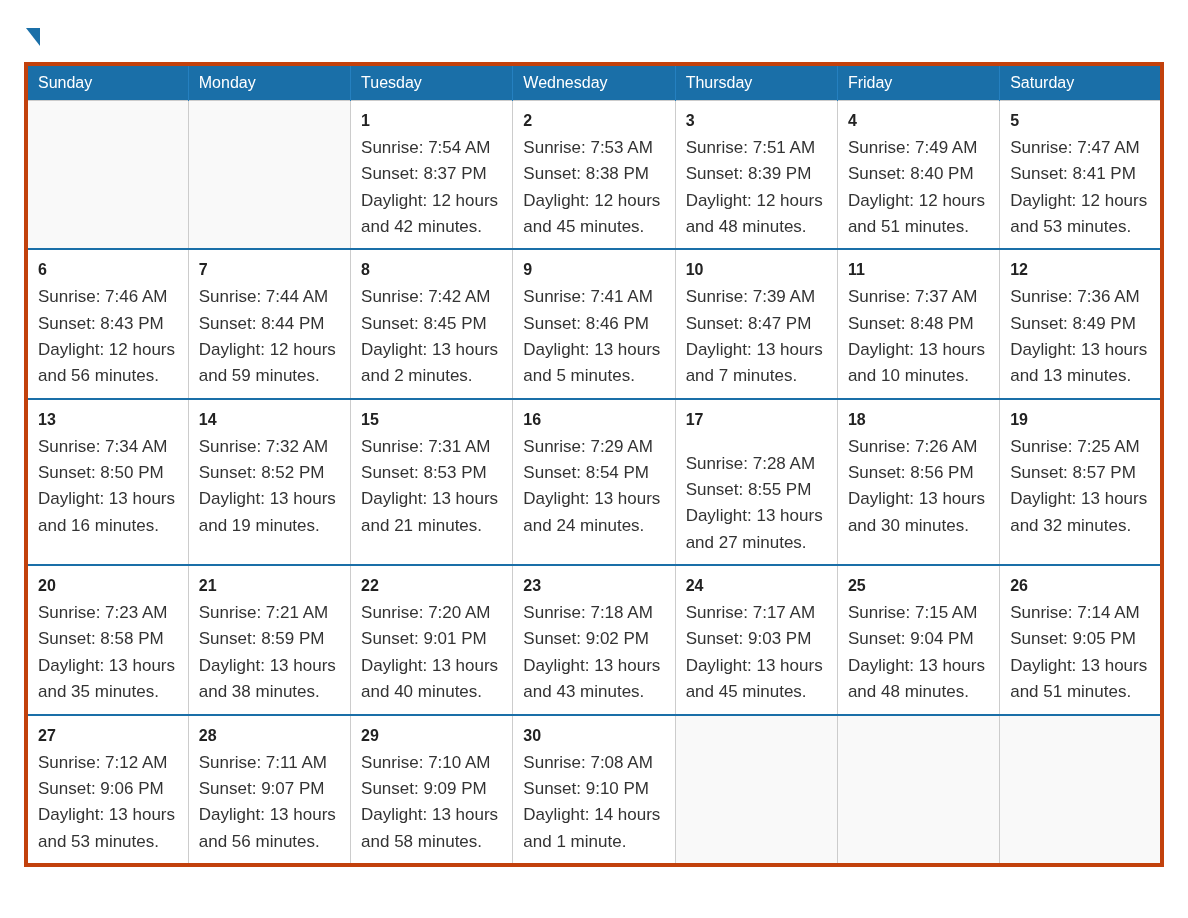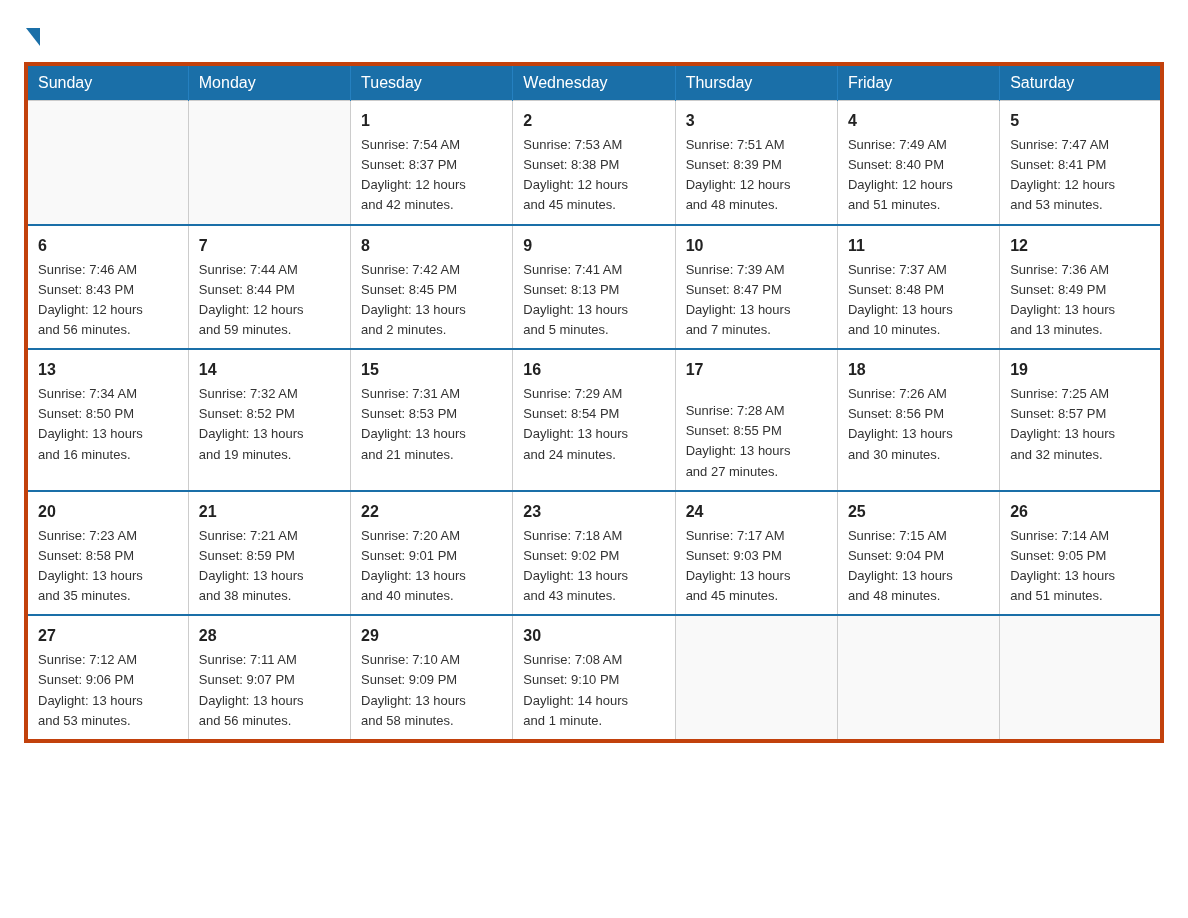--- a/index.html
+++ b/index.html
@@ -89,21 +89,21 @@
       background: #f9f9f9;
     }
     .day-number {
       font-size: 16px;
       font-weight: bold;
       color: #222;
       display: block;
       margin-bottom: 2px;
     }
     .day-info {
-      font-size: 13px;
+      font-size: 17px;
       color: #333;
       line-height: 1.55;
     }
     .row-border td {
       border-top: 2px solid #1a6fa8;
     }
   </style>
 </head>
 <body>
 
@@ -191,21 +191,21 @@
         <td>
           <span class="day-number">8</span>
           <div class="day-info" style="white-space: pre-line;">Sunrise: 7:42 AM
 Sunset: 8:45 PM
 Daylight: 13 hours
 and 2 minutes.</div>
         </td>
         <td>
           <span class="day-number">9</span>
           <div class="day-info" style="white-space: pre-line;">Sunrise: 7:41 AM
-Sunset: 8:13 PM
+Sunset: 8:46 PM
 Daylight: 13 hours
 and 5 minutes.</div>
         </td>
         <td>
           <span class="day-number">10</span>
           <div class="day-info" style="white-space: pre-line;">Sunrise: 7:39 AM
 Sunset: 8:47 PM
 Daylight: 13 hours
 and 7 minutes.</div>
         </td>

